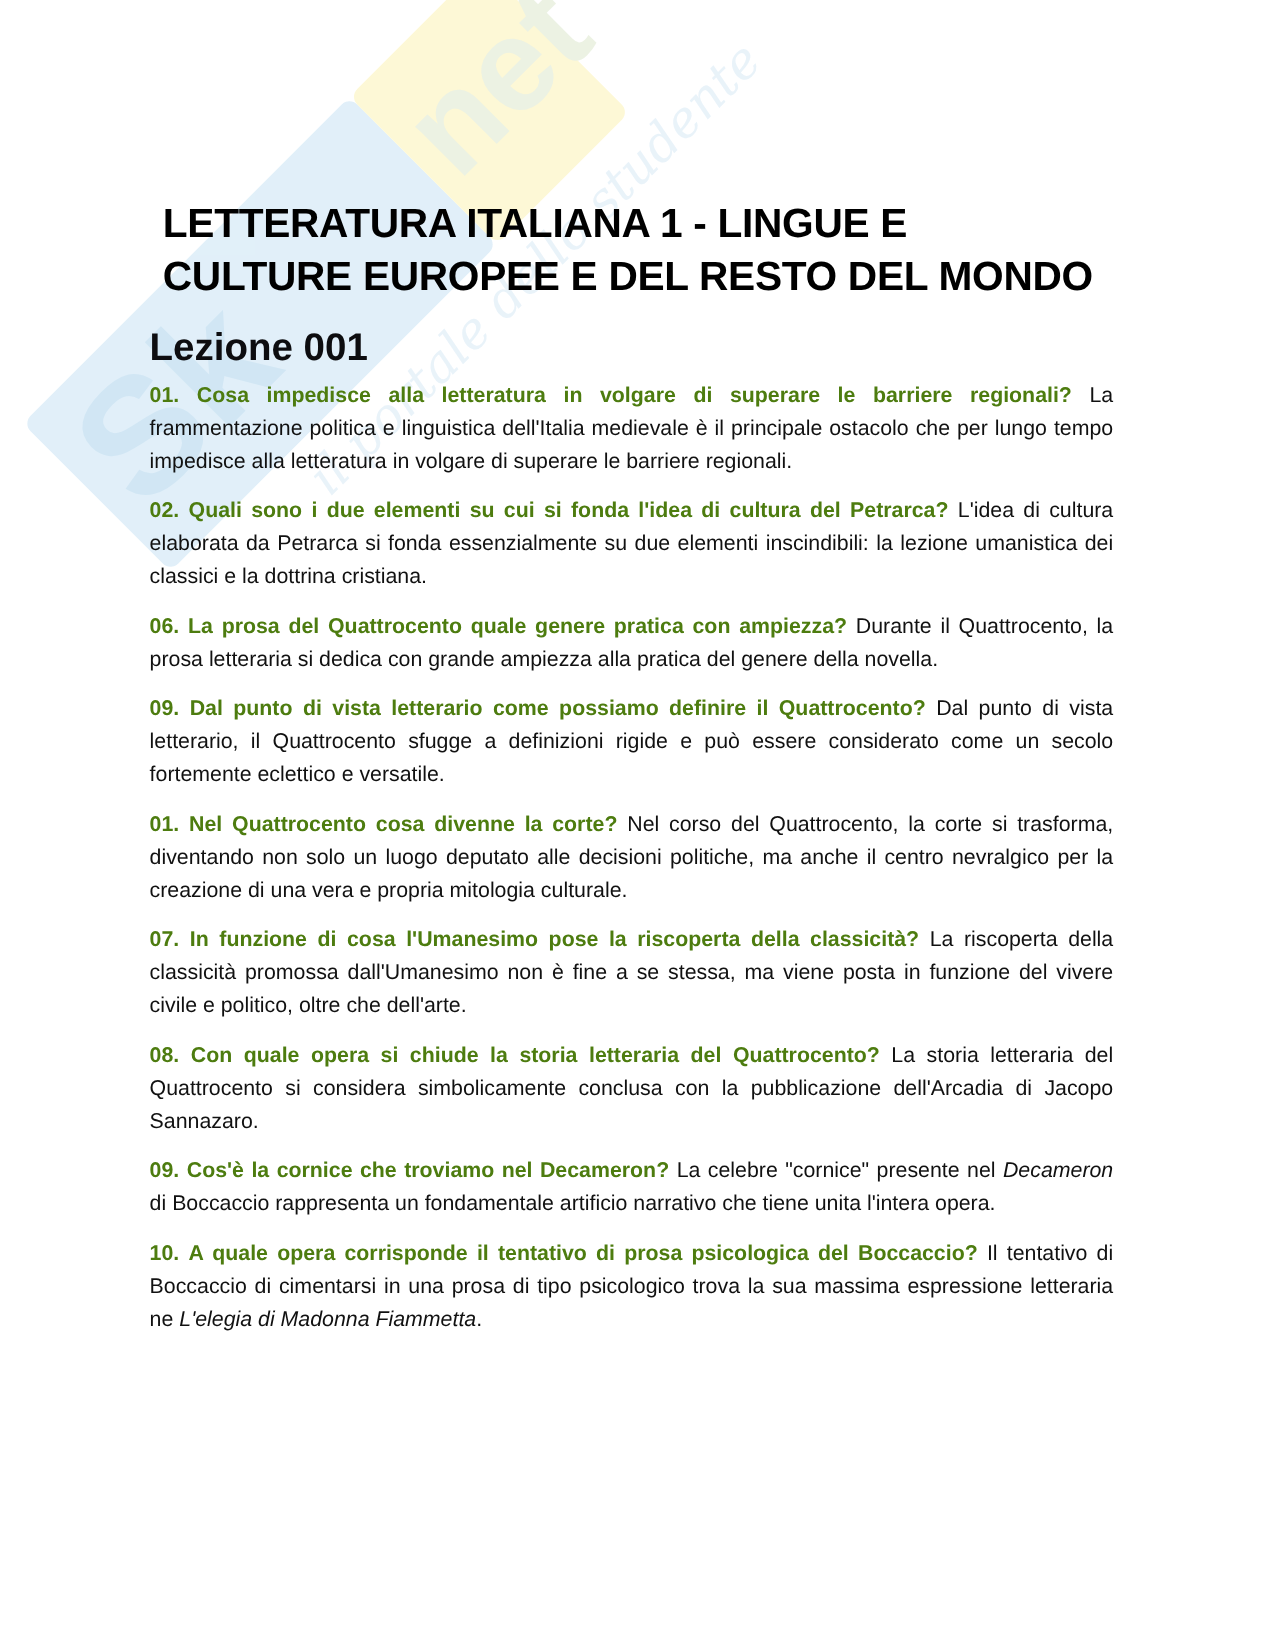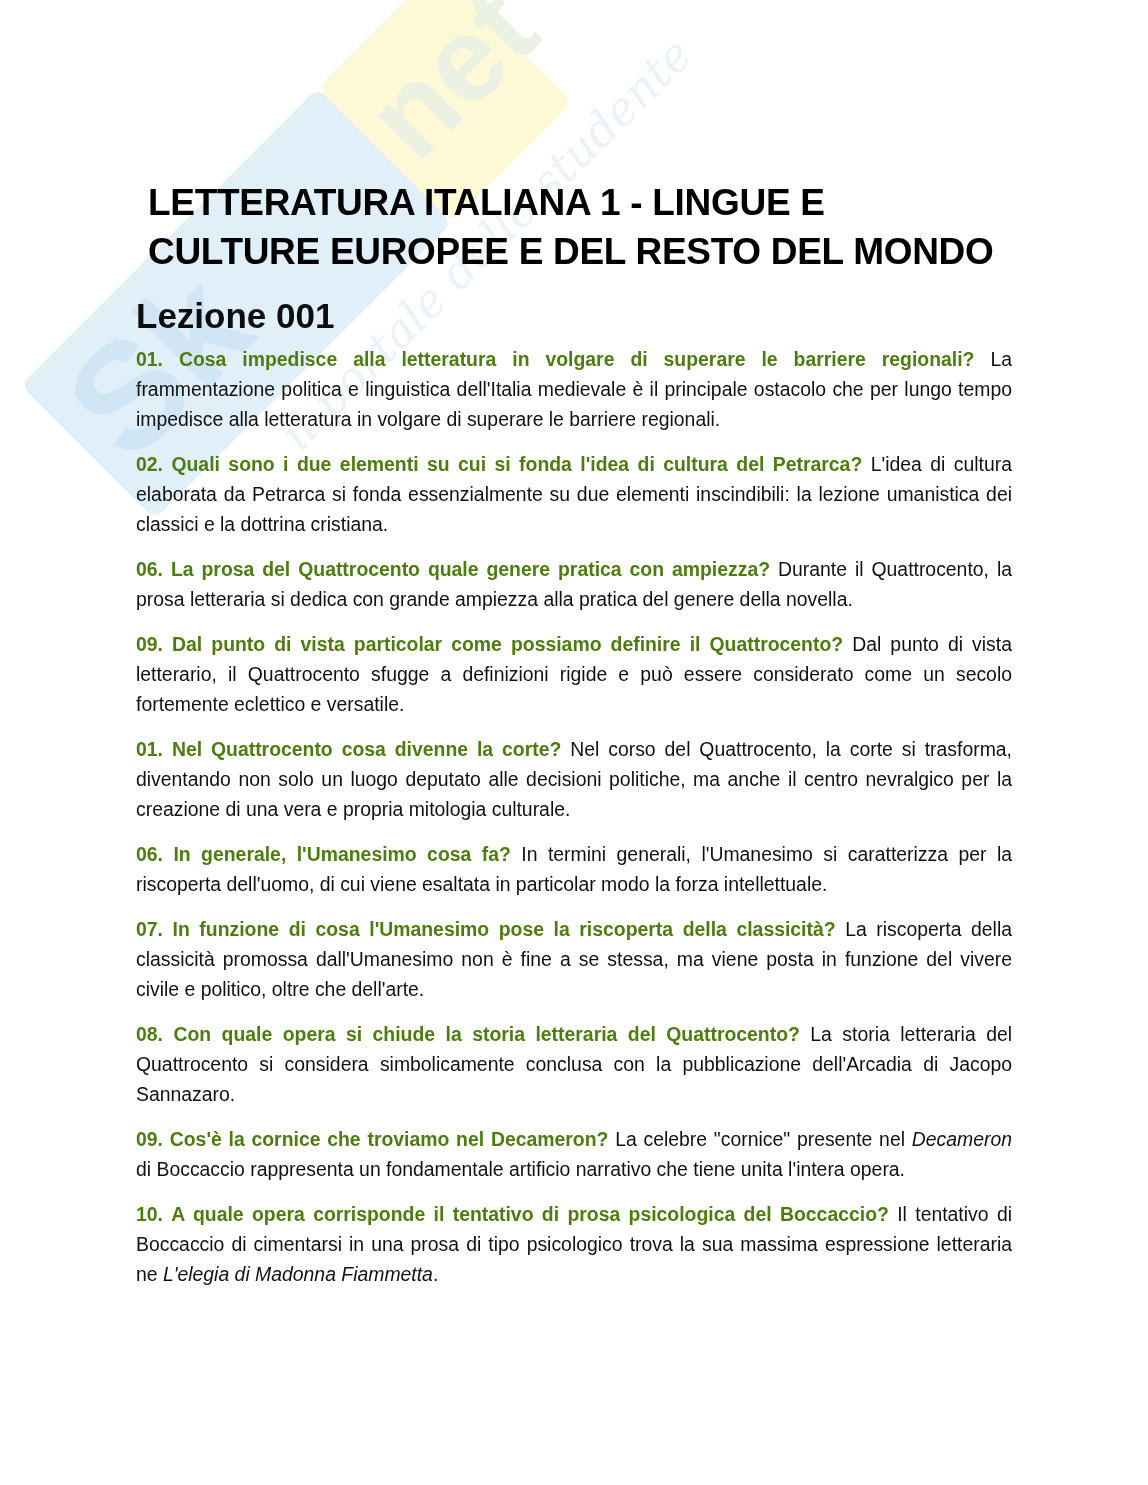--- a/index.html
+++ b/index.html
@@ -93,35 +93,30 @@
   </p>
 
   <p class="qa">
     <span class="q">06.</span>
     <span class="q">La prosa del Quattrocento quale genere pratica con ampiezza?</span>
     <span>Durante il Quattrocento, la prosa letteraria si dedica con grande ampiezza alla pratica del genere della novella.</span>
   </p>
 
   <p class="qa">
     <span class="q">09.</span>
-    <span class="q">Dal punto di vista particolar come possiamo definire il Quattrocento?</span>
+    <span class="q">Dal punto di vista letterario come possiamo definire il Quattrocento?</span>
     <span>Dal punto di vista letterario, il Quattrocento sfugge a definizioni rigide e può essere considerato come un secolo fortemente eclettico e versatile.</span>
   </p>
 
   <p class="qa">
     <span class="q">01.</span>
     <span class="q">Nel Quattrocento cosa divenne la corte?</span>
     <span>Nel corso del Quattrocento, la corte si trasforma, diventando non solo un luogo deputato alle decisioni politiche, ma anche il centro nevralgico per la creazione di una vera e propria mitologia culturale.</span>
   </p>
 
-  <p class="qa">
-    <span class="q">06.</span>
-    <span class="q">In generale, l'Umanesimo cosa fa?</span>
-    <span>In termini generali, l'Umanesimo si caratterizza per la riscoperta dell'uomo, di cui viene esaltata in particolar modo la forza intellettuale.</span>
-  </p>
 
   <p class="qa">
     <span class="q">07.</span>
     <span class="q">In funzione di cosa l'Umanesimo pose la riscoperta della classicità?</span>
     <span>La riscoperta della classicità promossa dall'Umanesimo non è fine a se stessa, ma viene posta in funzione del vivere civile e politico, oltre che dell'arte.</span>
   </p>
 
   <p class="qa">
     <span class="q">08.</span>
     <span class="q">Con quale opera si chiude la storia letteraria del Quattrocento?</span>

